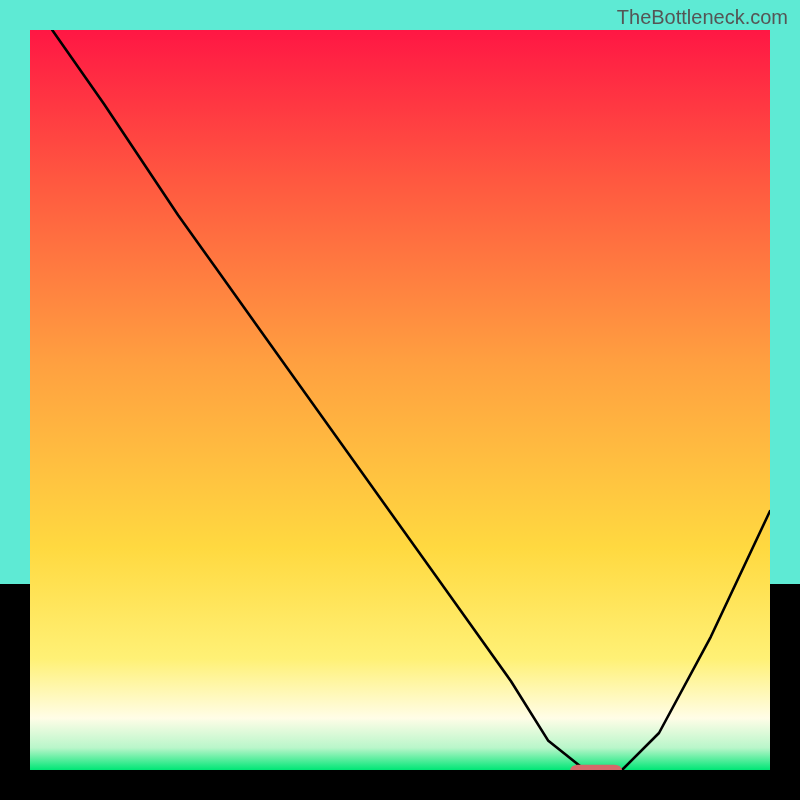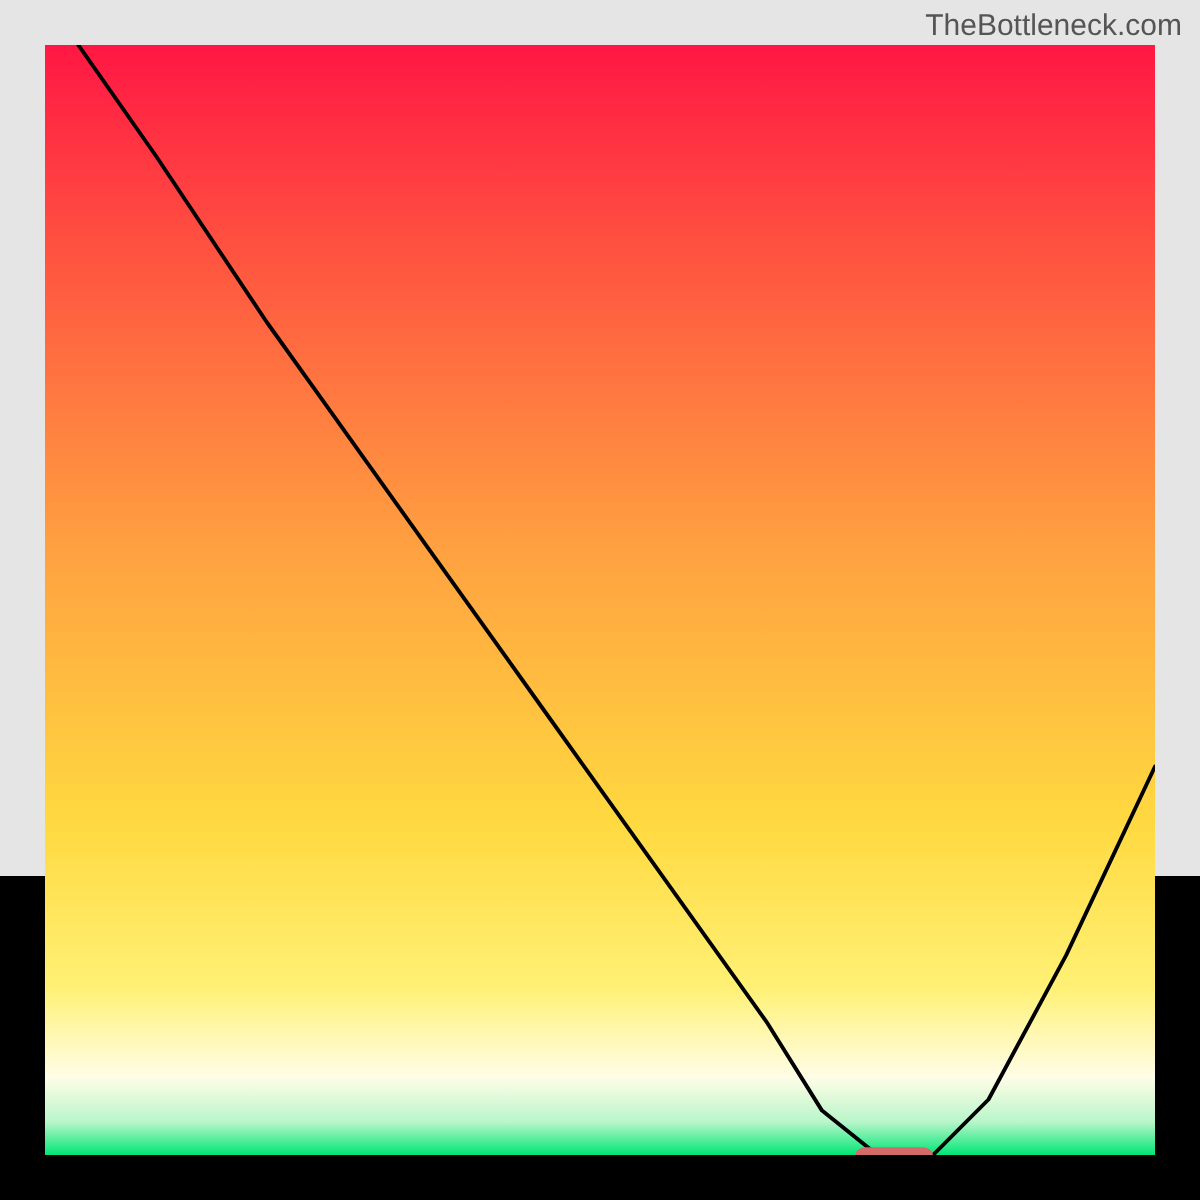--- a/index.html
+++ b/index.html
@@ -7,21 +7,21 @@
     padding: 0;
     width: 800px;
     height: 800px;
     background: #000;
     font-family: Arial, Helvetica, sans-serif;
   }
   .frame {
     position: relative;
     width: 800px;
     height: 584px;
-    background: #e5e5e5;
+    background: #5eead4;
   }
   .watermark {
     position: absolute;
     top: 6px;
     right: 12px;
     color: #555;
     font-size: 20px;
     font-weight: 500;
     z-index: 10;
   }

